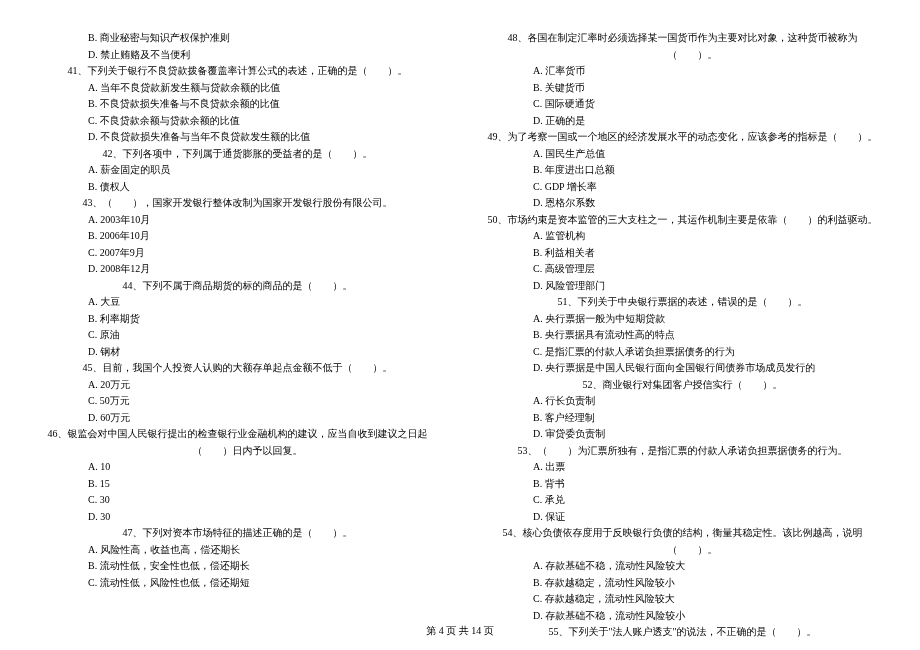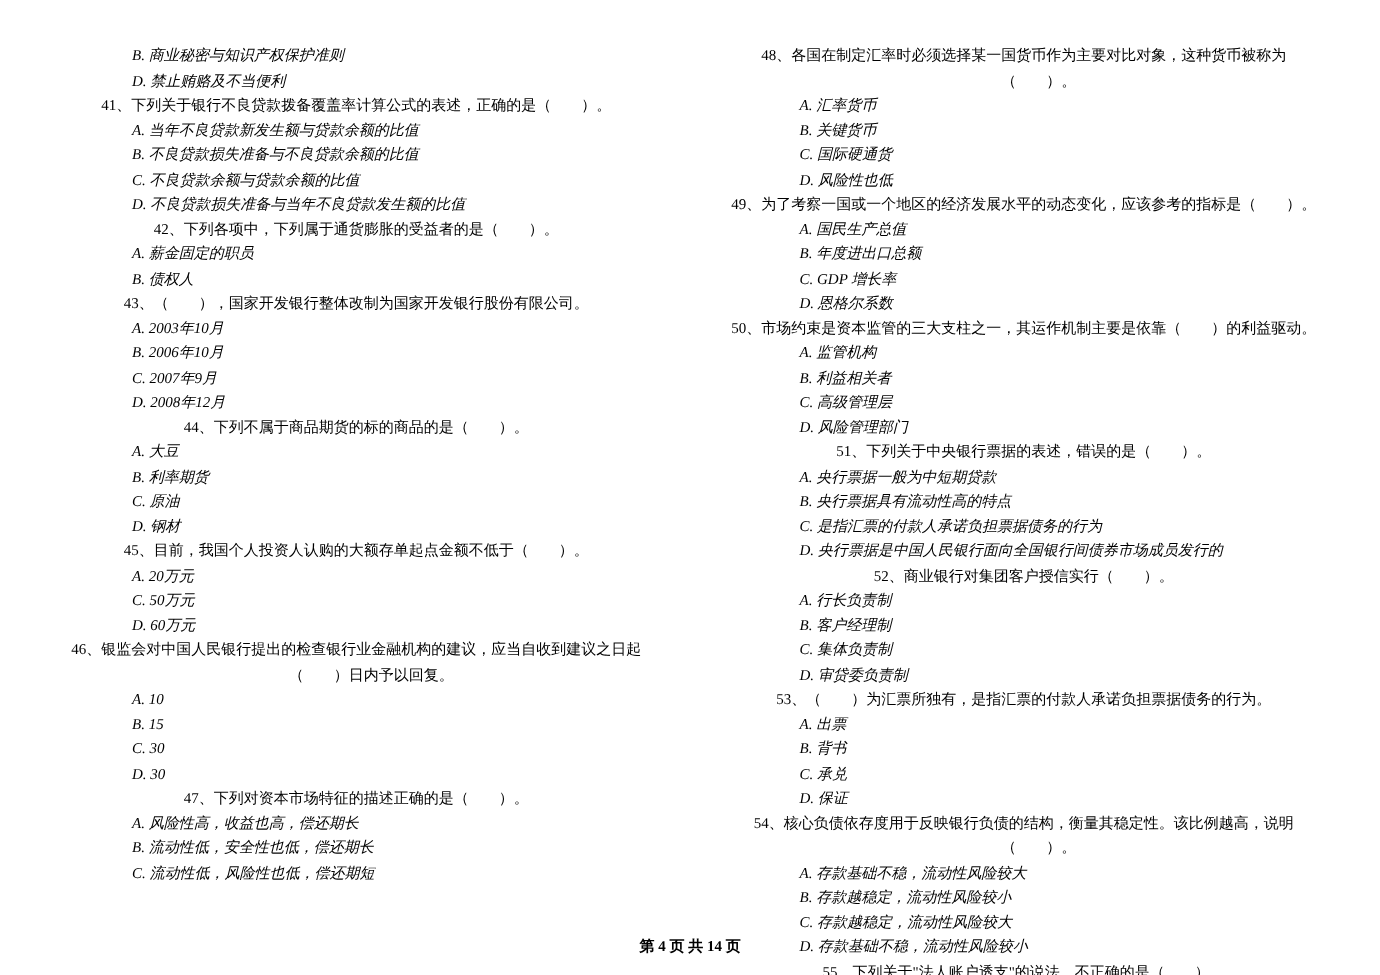--- a/index.html
+++ b/index.html
@@ -20,35 +20,33 @@
     .columns {
       display: flex;
       gap: 50px;
     }
     .column {
       flex: 1;
       line-height: 1.65;
     }
     .option {
       padding-left: 48px;
-      font-style: italic;
     }
     .question {
       padding-left: 20px;
       text-indent: -20px;
       text-align: center;
     }
     .footer {
       position: absolute;
       bottom: 12px;
       left: 0;
       right: 0;
       text-align: center;
       font-size: 10px;
-      font-weight: bold;
     }
   </style>
 </head>
 <body>
 
 <div class="columns">
   <div class="column">
     <div class="option">B. 商业秘密与知识产权保护准则</div>
     <div class="option">D. 禁止贿赂及不当便利</div>
 
@@ -90,21 +88,21 @@
     <div class="option">B. 流动性低，安全性也低，偿还期长</div>
     <div class="option">C. 流动性低，风险性也低，偿还期短</div>
 
   </div>
 
   <div class="column">
     <div class="question">48、各国在制定汇率时必须选择某一国货币作为主要对比对象，这种货币被称为（　　）。</div>
     <div class="option">A. 汇率货币</div>
     <div class="option">B. 关键货币</div>
     <div class="option">C. 国际硬通货</div>
-    <div class="option">D. 风险性也低</div>
+    <div class="option">D. 正确的是</div>
 
     <div class="question">49、为了考察一国或一个地区的经济发展水平的动态变化，应该参考的指标是（　　）。</div>
     <div class="option">A. 国民生产总值</div>
     <div class="option">B. 年度进出口总额</div>
     <div class="option">C. GDP 增长率</div>
     <div class="option">D. 恩格尔系数</div>
 
     <div class="question">50、市场约束是资本监管的三大支柱之一，其运作机制主要是依靠（　　）的利益驱动。</div>
     <div class="option">A. 监管机构</div>
     <div class="option">B. 利益相关者</div>
@@ -113,21 +111,20 @@
 
     <div class="question">51、下列关于中央银行票据的表述，错误的是（　　）。</div>
     <div class="option">A. 央行票据一般为中短期贷款</div>
     <div class="option">B. 央行票据具有流动性高的特点</div>
     <div class="option">C. 是指汇票的付款人承诺负担票据债务的行为</div>
     <div class="option">D. 央行票据是中国人民银行面向全国银行间债券市场成员发行的</div>
 
     <div class="question">52、商业银行对集团客户授信实行（　　）。</div>
     <div class="option">A. 行长负责制</div>
     <div class="option">B. 客户经理制</div>
-    <div class="option">C. 集体负责制</div>
     <div class="option">D. 审贷委负责制</div>
 
     <div class="question">53、（　　）为汇票所独有，是指汇票的付款人承诺负担票据债务的行为。</div>
     <div class="option">A. 出票</div>
     <div class="option">B. 背书</div>
     <div class="option">C. 承兑</div>
     <div class="option">D. 保证</div>
 
     <div class="question">54、核心负债依存度用于反映银行负债的结构，衡量其稳定性。该比例越高，说明（　　）。</div>
     <div class="option">A. 存款基础不稳，流动性风险较大</div>

